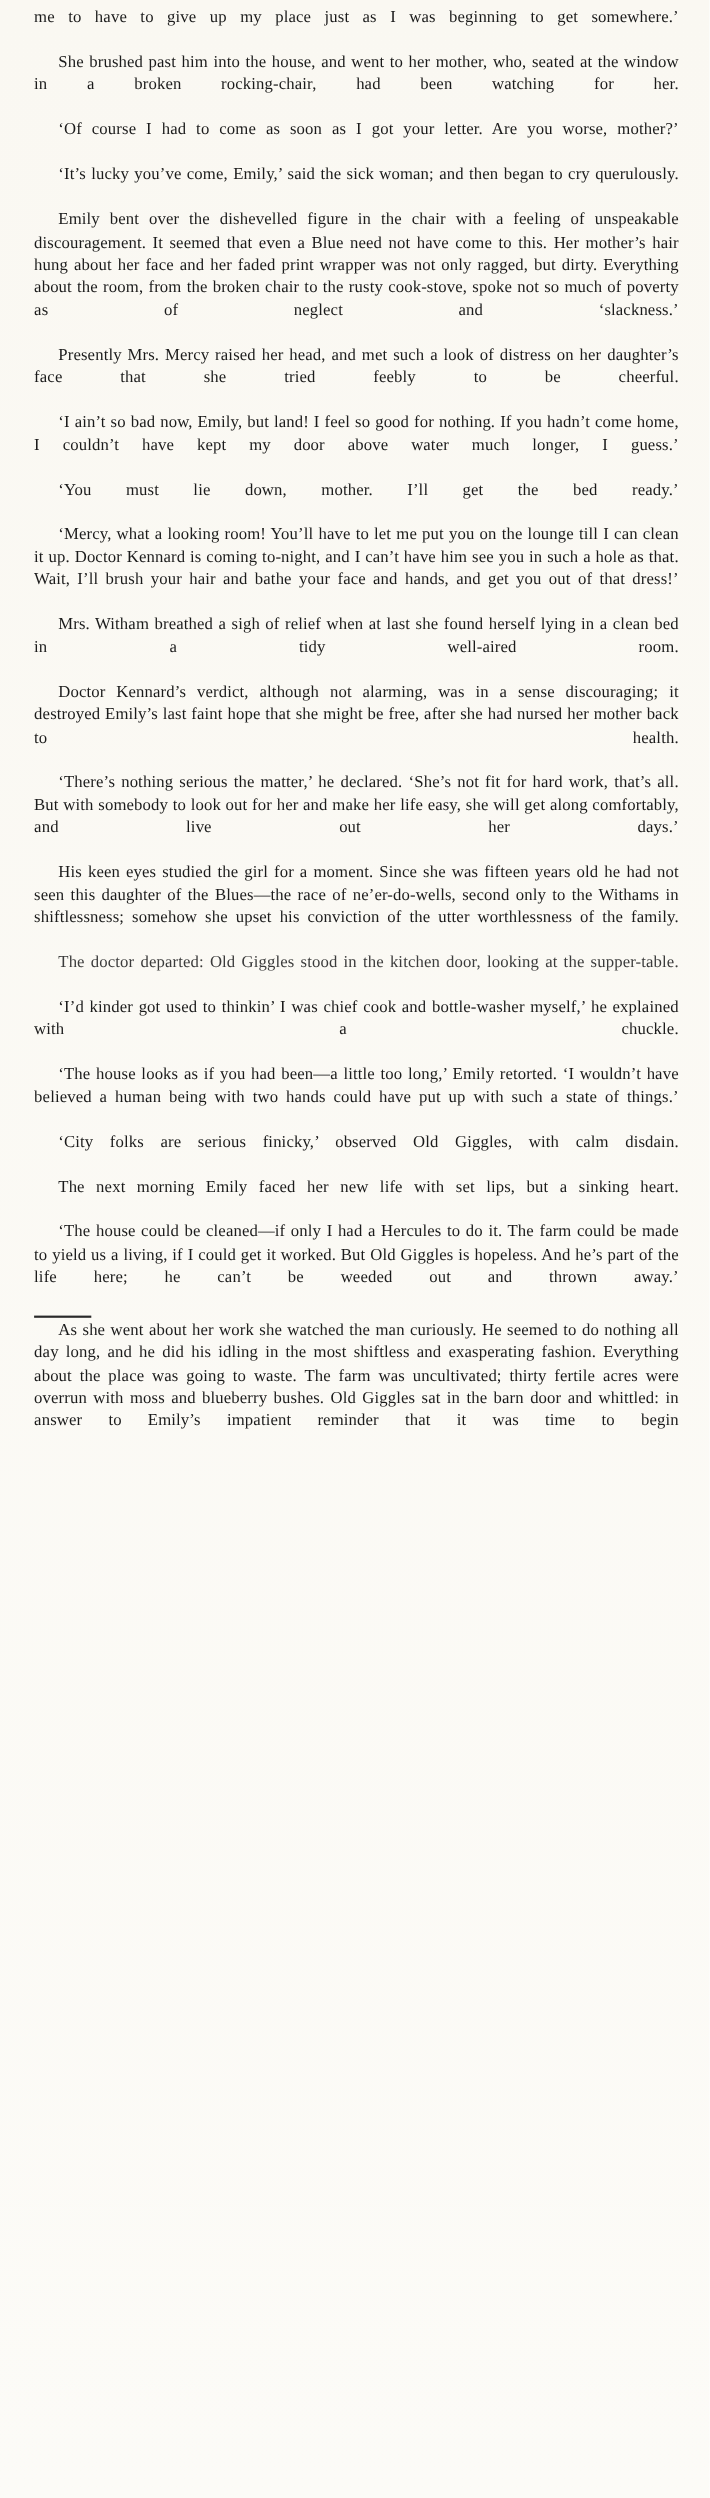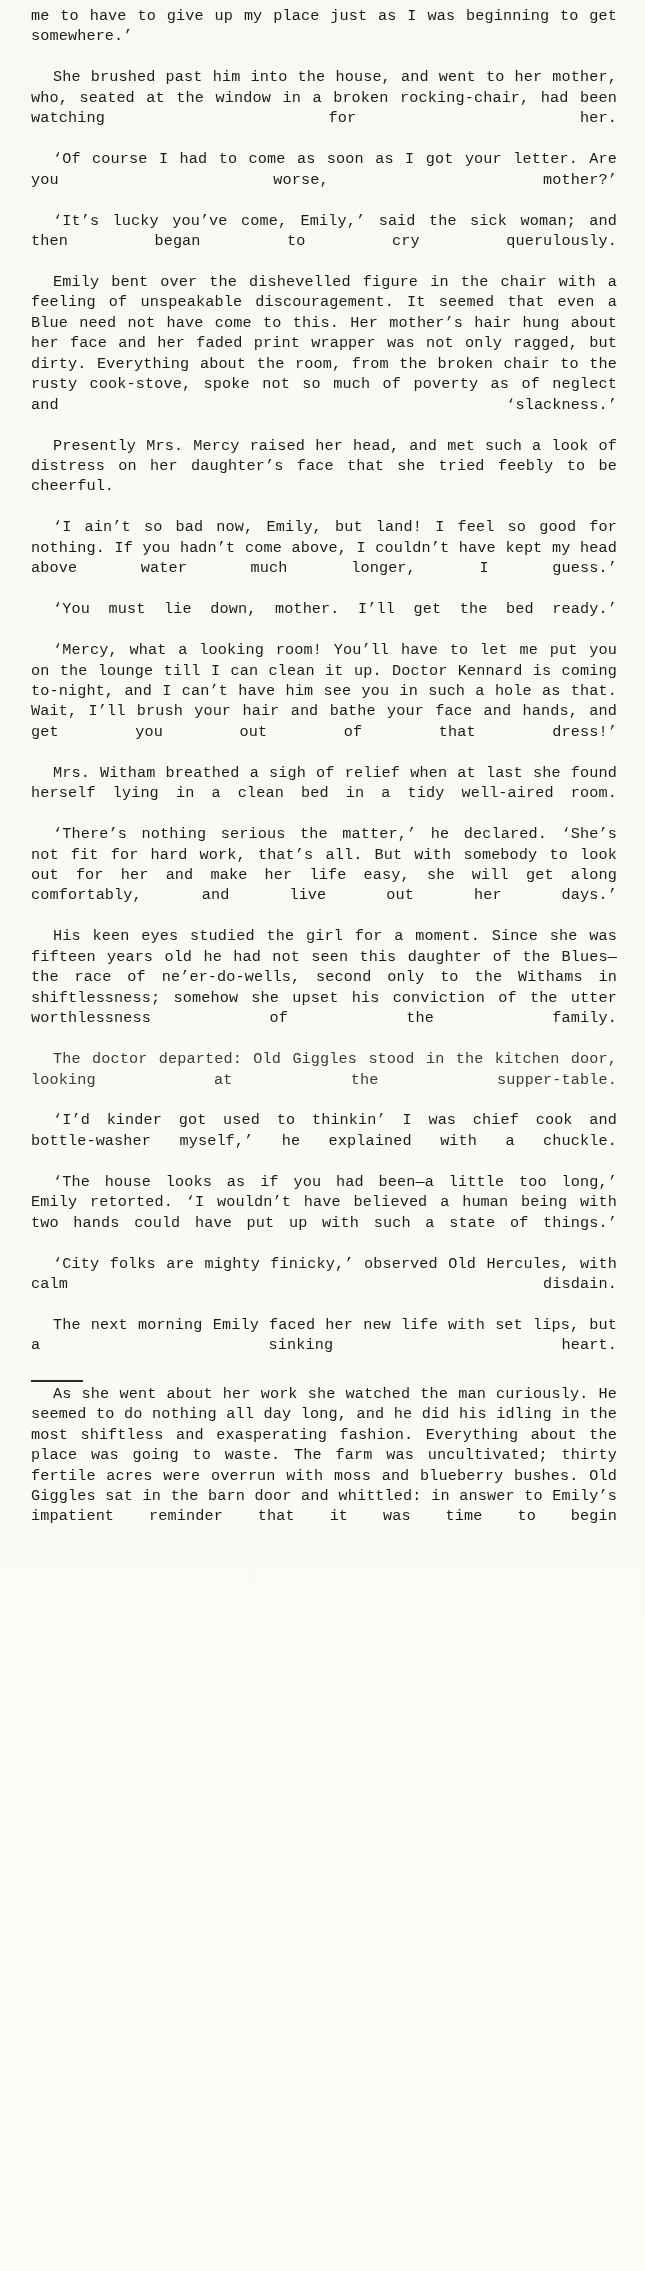--- a/index.html
+++ b/index.html
@@ -25,21 +25,21 @@
       linear-gradient(to bottom, rgba(250,248,242,1), rgba(252,251,247,1));
   }
   #textcol {
     position: absolute;
     left: 31px;
     top: 6px;
     width: 586px;
   }
   p {
     margin: 0;
-    font-family: Liberation Mono, monospace;
+    font-family: Liberation Serif, serif;
     font-size: 15.2px;
     line-height: 20.45px;
     color: #1b1b1b;
     text-align: justify;
     text-justify: inter-word;
     letter-spacing: 0.12px;
     word-spacing: 0.2px;
     -webkit-font-smoothing: antialiased;
   }
   p.ind {
@@ -69,28 +69,30 @@
 
 <div id="page">
   <div id="textcol">
 
     <p class="noind">me to have to give up my place just as I was beginning to get somewhere.’</p>
     <p class="ind">She brushed past him into the house, and went to her mother, who, seated at the window in a broken rocking-chair, had been watching for her.</p>
     <p class="ind">‘Of course I had to come as soon as I got your letter. Are you worse, mother?’</p>
     <p class="ind">‘It’s lucky you’ve come, Emily,’ said the sick woman; and then began to cry querulously.</p>
     <p class="ind">Emily bent over the dishevelled figure in the chair with a feeling of unspeakable discouragement. It seemed that even a Blue need not have come to this. Her mother’s hair hung about her face and her faded print wrapper was not only ragged, but dirty. Everything about the room, from the broken chair to the rusty cook-stove, spoke not so much of poverty as of neglect and ‘slackness.’</p>
     <p class="ind">Presently Mrs. Mercy raised her head, and met such a look of distress on her daughter’s face that she tried feebly to be cheerful.</p>
-    <p class="ind">‘I ain’t so bad now, Emily, but land! I feel so good for nothing. If you hadn’t come above, I couldn’t have kept my head above water much longer, I guess.’</p>
+    <p class="ind">‘I ain’t so bad now, Emily, but land! I feel so good for nothing. If you hadn’t come home, I couldn’t have kept my door above water much longer, I guess.’</p>
     <p class="ind">‘You must lie down, mother. I’ll get the bed ready.’</p>
     <p class="ind">‘Mercy, what a looking room! You’ll have to let me put you on the lounge till I can clean it up. Doctor Kennard is coming to-night, and I can’t have him see you in such a hole as that. Wait, I’ll brush your hair and bathe your face and hands, and get you out of that dress!’</p>
     <p class="ind">Mrs. Witham breathed a sigh of relief when at last she found herself lying in a clean bed in a tidy well-aired room.</p>
+    <p class="ind">Doctor Kennard’s verdict, although not alarming, was in a sense discouraging; it destroyed Emily’s last faint hope that she might be free, after she had nursed her mother back to health.</p>
     <p class="ind">‘There’s nothing serious the matter,’ he declared. ‘She’s not fit for hard work, that’s all. But with somebody to look out for her and make her life easy, she will get along comfortably, and live out her days.’</p>
     <p class="ind">His keen eyes studied the girl for a moment. Since she was fifteen years old he had not seen this daughter of the Blues—the race of ne’er-do-wells, second only to the Withams in shiftlessness; somehow she upset his conviction of the utter worthlessness of the family.</p>
     <p class="ind faint">The doctor departed: Old Giggles stood in the kitchen door, looking at the supper-table.</p>
     <p class="ind">‘I’d kinder got used to thinkin’ I was chief cook and bottle-washer myself,’ he explained with a chuckle.</p>
     <p class="ind">‘The house looks as if you had been—a little too long,’ Emily retorted. ‘I wouldn’t have believed a human being with two hands could have put up with such a state of things.’</p>
-    <p class="ind">‘City folks are mighty finicky,’ observed Old Hercules, with calm disdain.</p>
+    <p class="ind">‘City folks are serious finicky,’ observed Old Giggles, with calm disdain.</p>
     <p class="ind">The next morning Emily faced her new life with set lips, but a sinking heart.</p>
+    <p class="ind">‘The house could be cleaned—if only I had a Hercules to do it. The farm could be made to yield us a living, if I could get it worked. But Old Giggles is hopeless. And he’s part of the life here; he can’t be weeded out and thrown away.’</p>
     <div class="rule"></div>
     <p class="ind">As she went about her work she watched the man curiously. He seemed to do nothing all day long, and he did his idling in the most shiftless and exasperating fashion. Everything about the place was going to waste. The farm was uncultivated; thirty fertile acres were overrun with moss and blueberry bushes. Old Giggles sat in the barn door and whittled: in answer to Emily’s impatient reminder that it was time to begin</p>
 
   </div>
 </div>
 
 </body></html>

